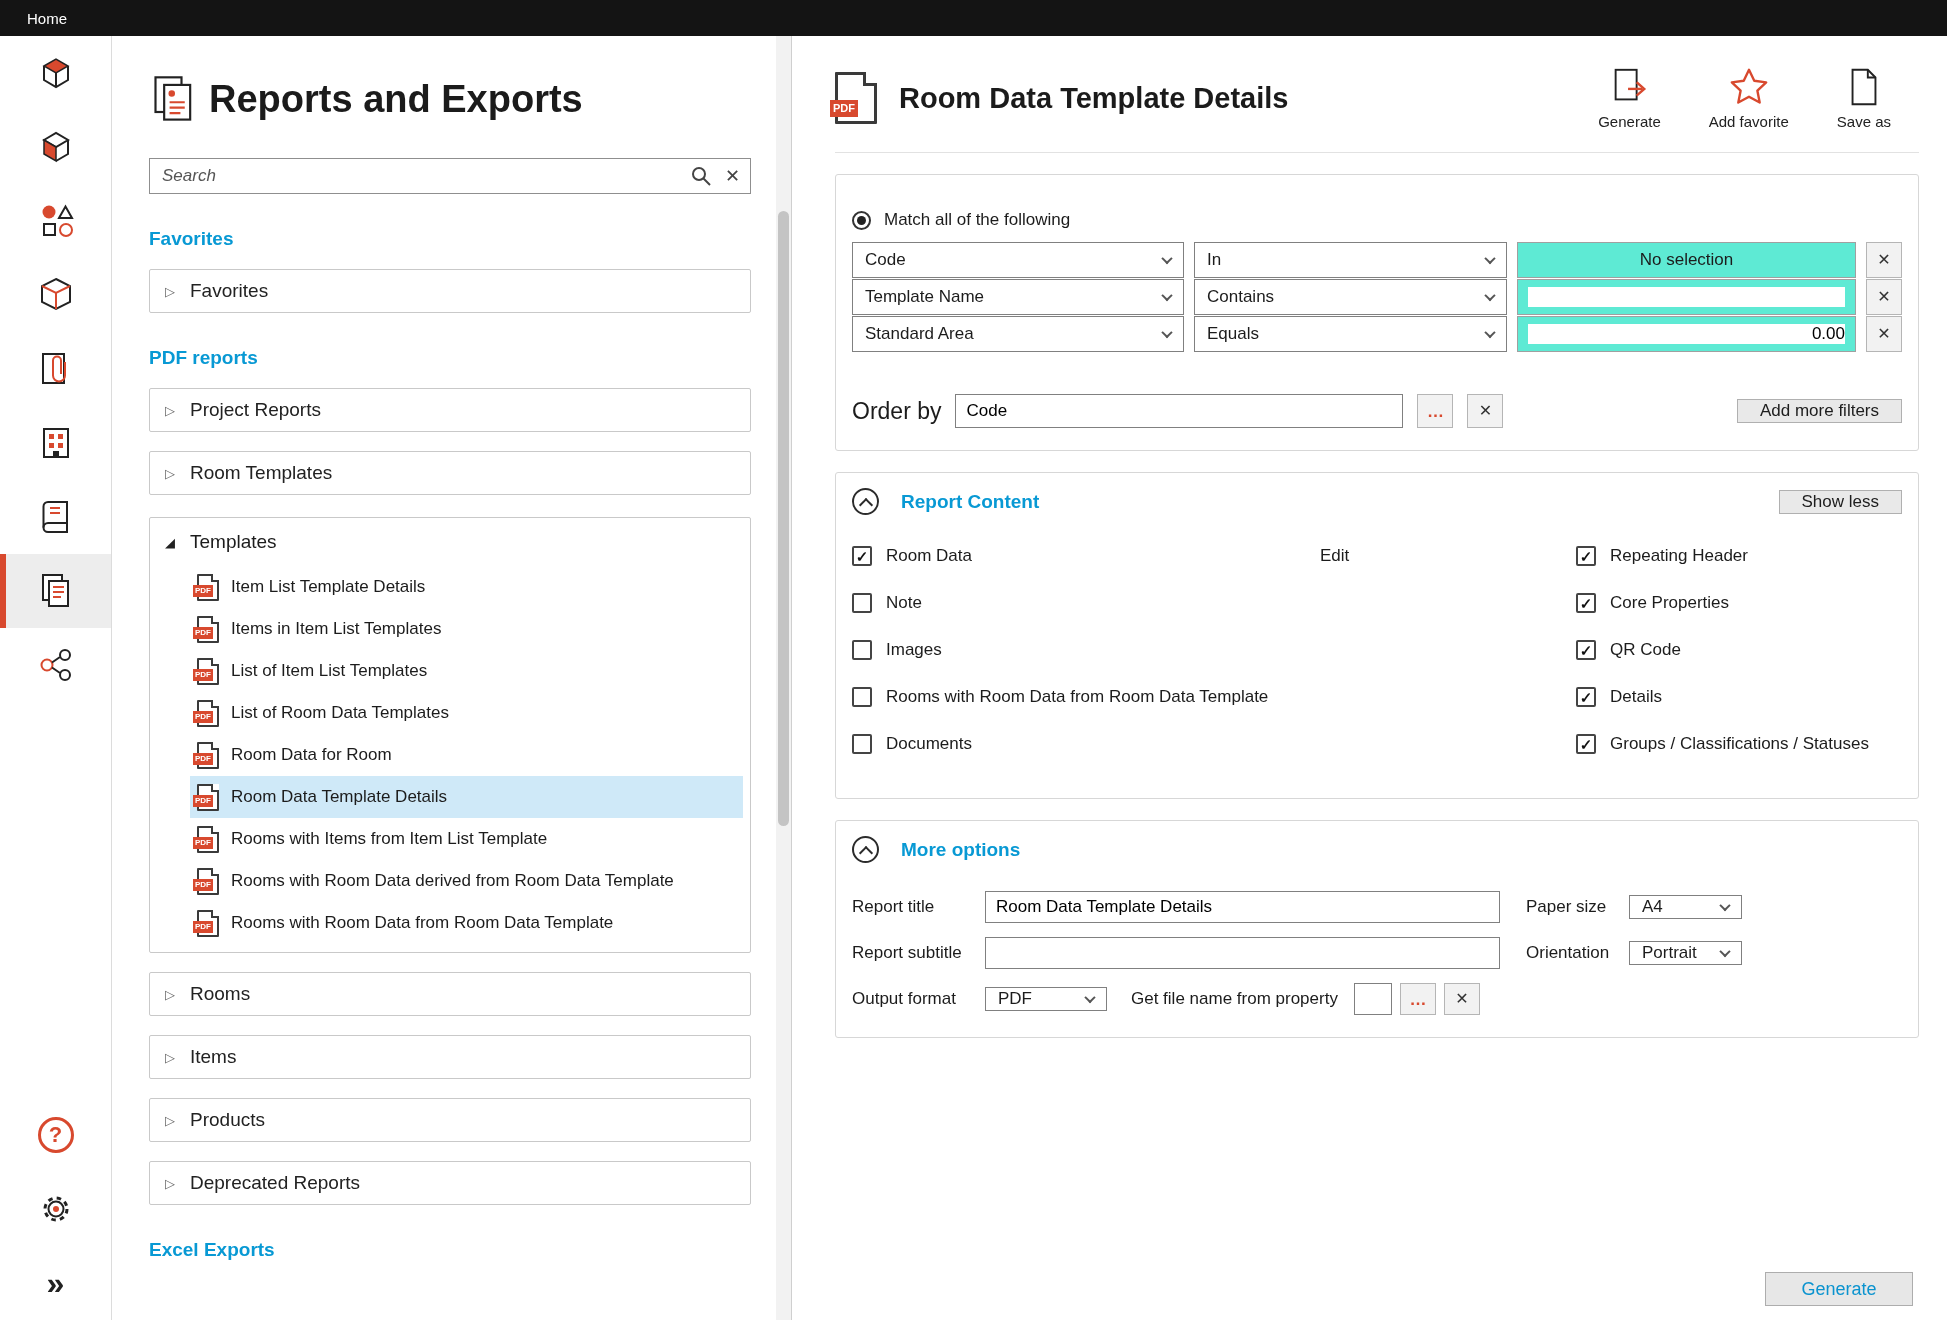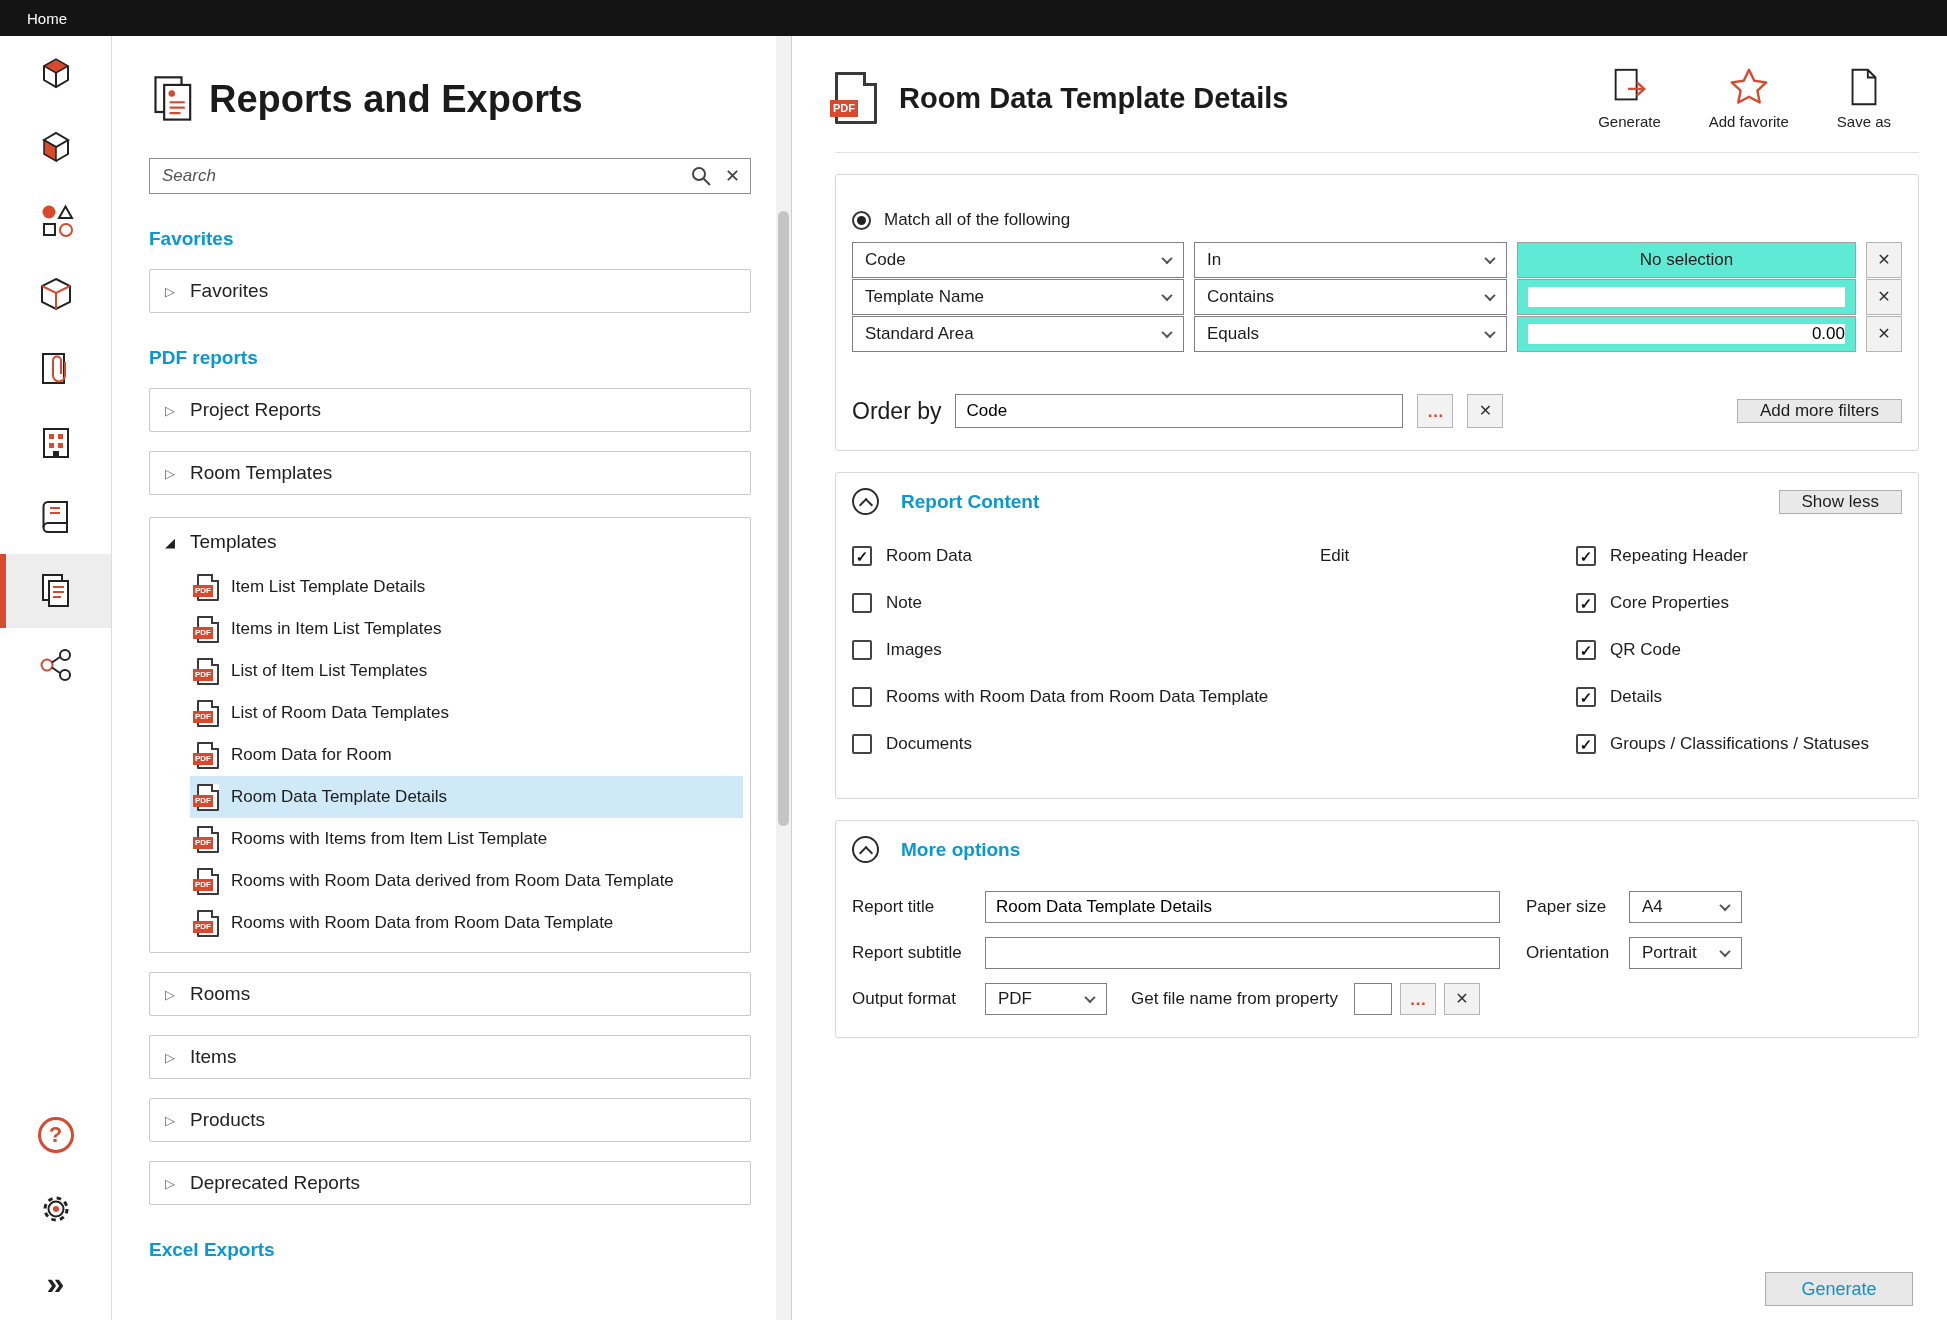--- a/index.html
+++ b/index.html
@@ -106,21 +106,21 @@
               justify-content:center; font-size:15px; font-weight:bold; color:#111; background:#fff; flex:none; cursor:pointer; line-height:1; }
   .checkbox.disabled { border-color:#a9a9a9; background:#f1f1f1; cursor:default; }
   .edit-link { position:absolute; left:468px; cursor:pointer; color:#1c1c1c; }
   .cb-row.indent { margin-left:31px; }
 
   .mo-grid { display:flex; margin-top:28px; }
   .mo-left { width:648px; display:flex; flex-direction:column; gap:14px; }
   .mo-row { display:flex; align-items:center; height:32px; gap:0; }
   .mo-label { width:133px; font-size:17px; flex:none; }
   .mo-input { flex:1; height:32px; border:1px solid #808080; padding:0 10px; font-size:17px; outline:none; font-family:inherit; }
-  .select.h32 { height:32px; }
+  .select.h32 { height:24px; }
   .sel-format { width:122px; flex:none; }
   .getfile-label { font-size:17px; margin-left:24px; margin-right:16px; }
   .mini-input { width:38px; height:32px; border:1px solid #808080; outline:none; font-size:16px; padding:0 6px; font-family:inherit; }
   .dots-btn.h32, .xbtn.h32 { height:32px; margin-left:8px; }
   .mo-right { margin-left:26px; display:flex; flex-direction:column; gap:14px; }
   .mo-rrow { display:flex; align-items:center; height:32px; }
   .mo-rlabel { width:103px; font-size:17px; flex:none; }
   .sel-small { width:113px; }
 
   .gen-btn { position:absolute; right:34px; bottom:14px; width:148px; height:34px; border:1px solid #adadad; background:#e7e7e7;

